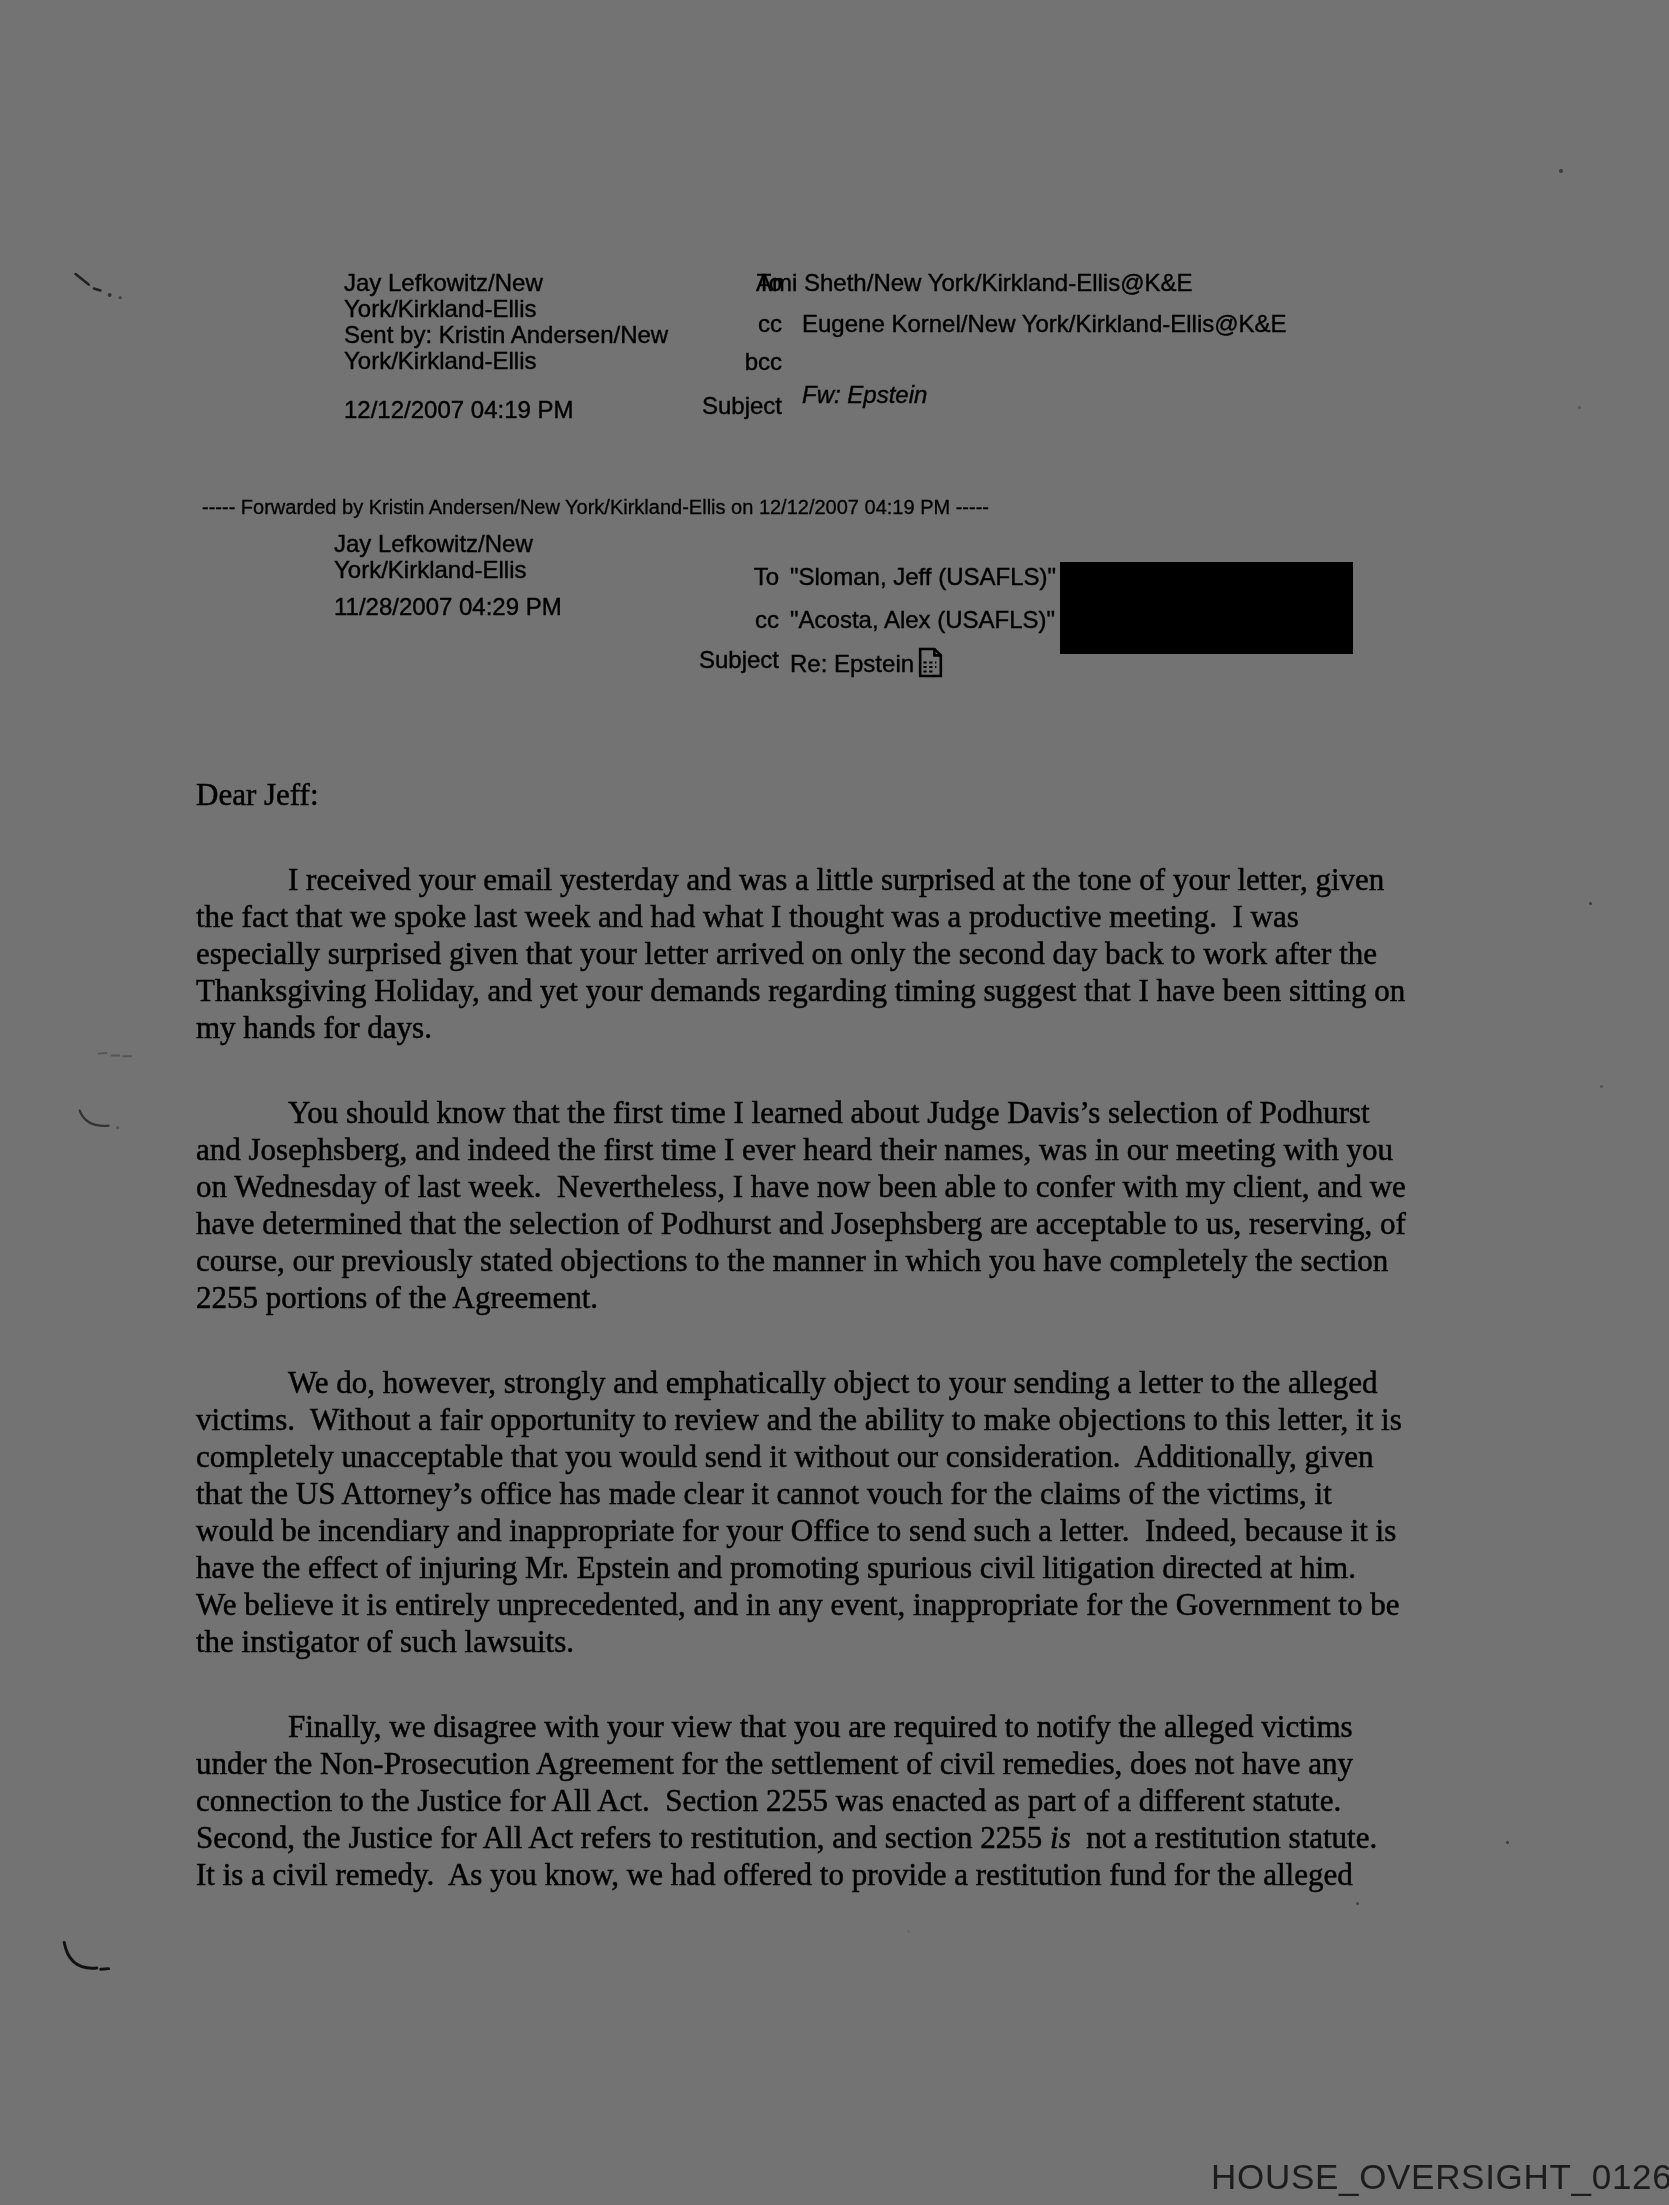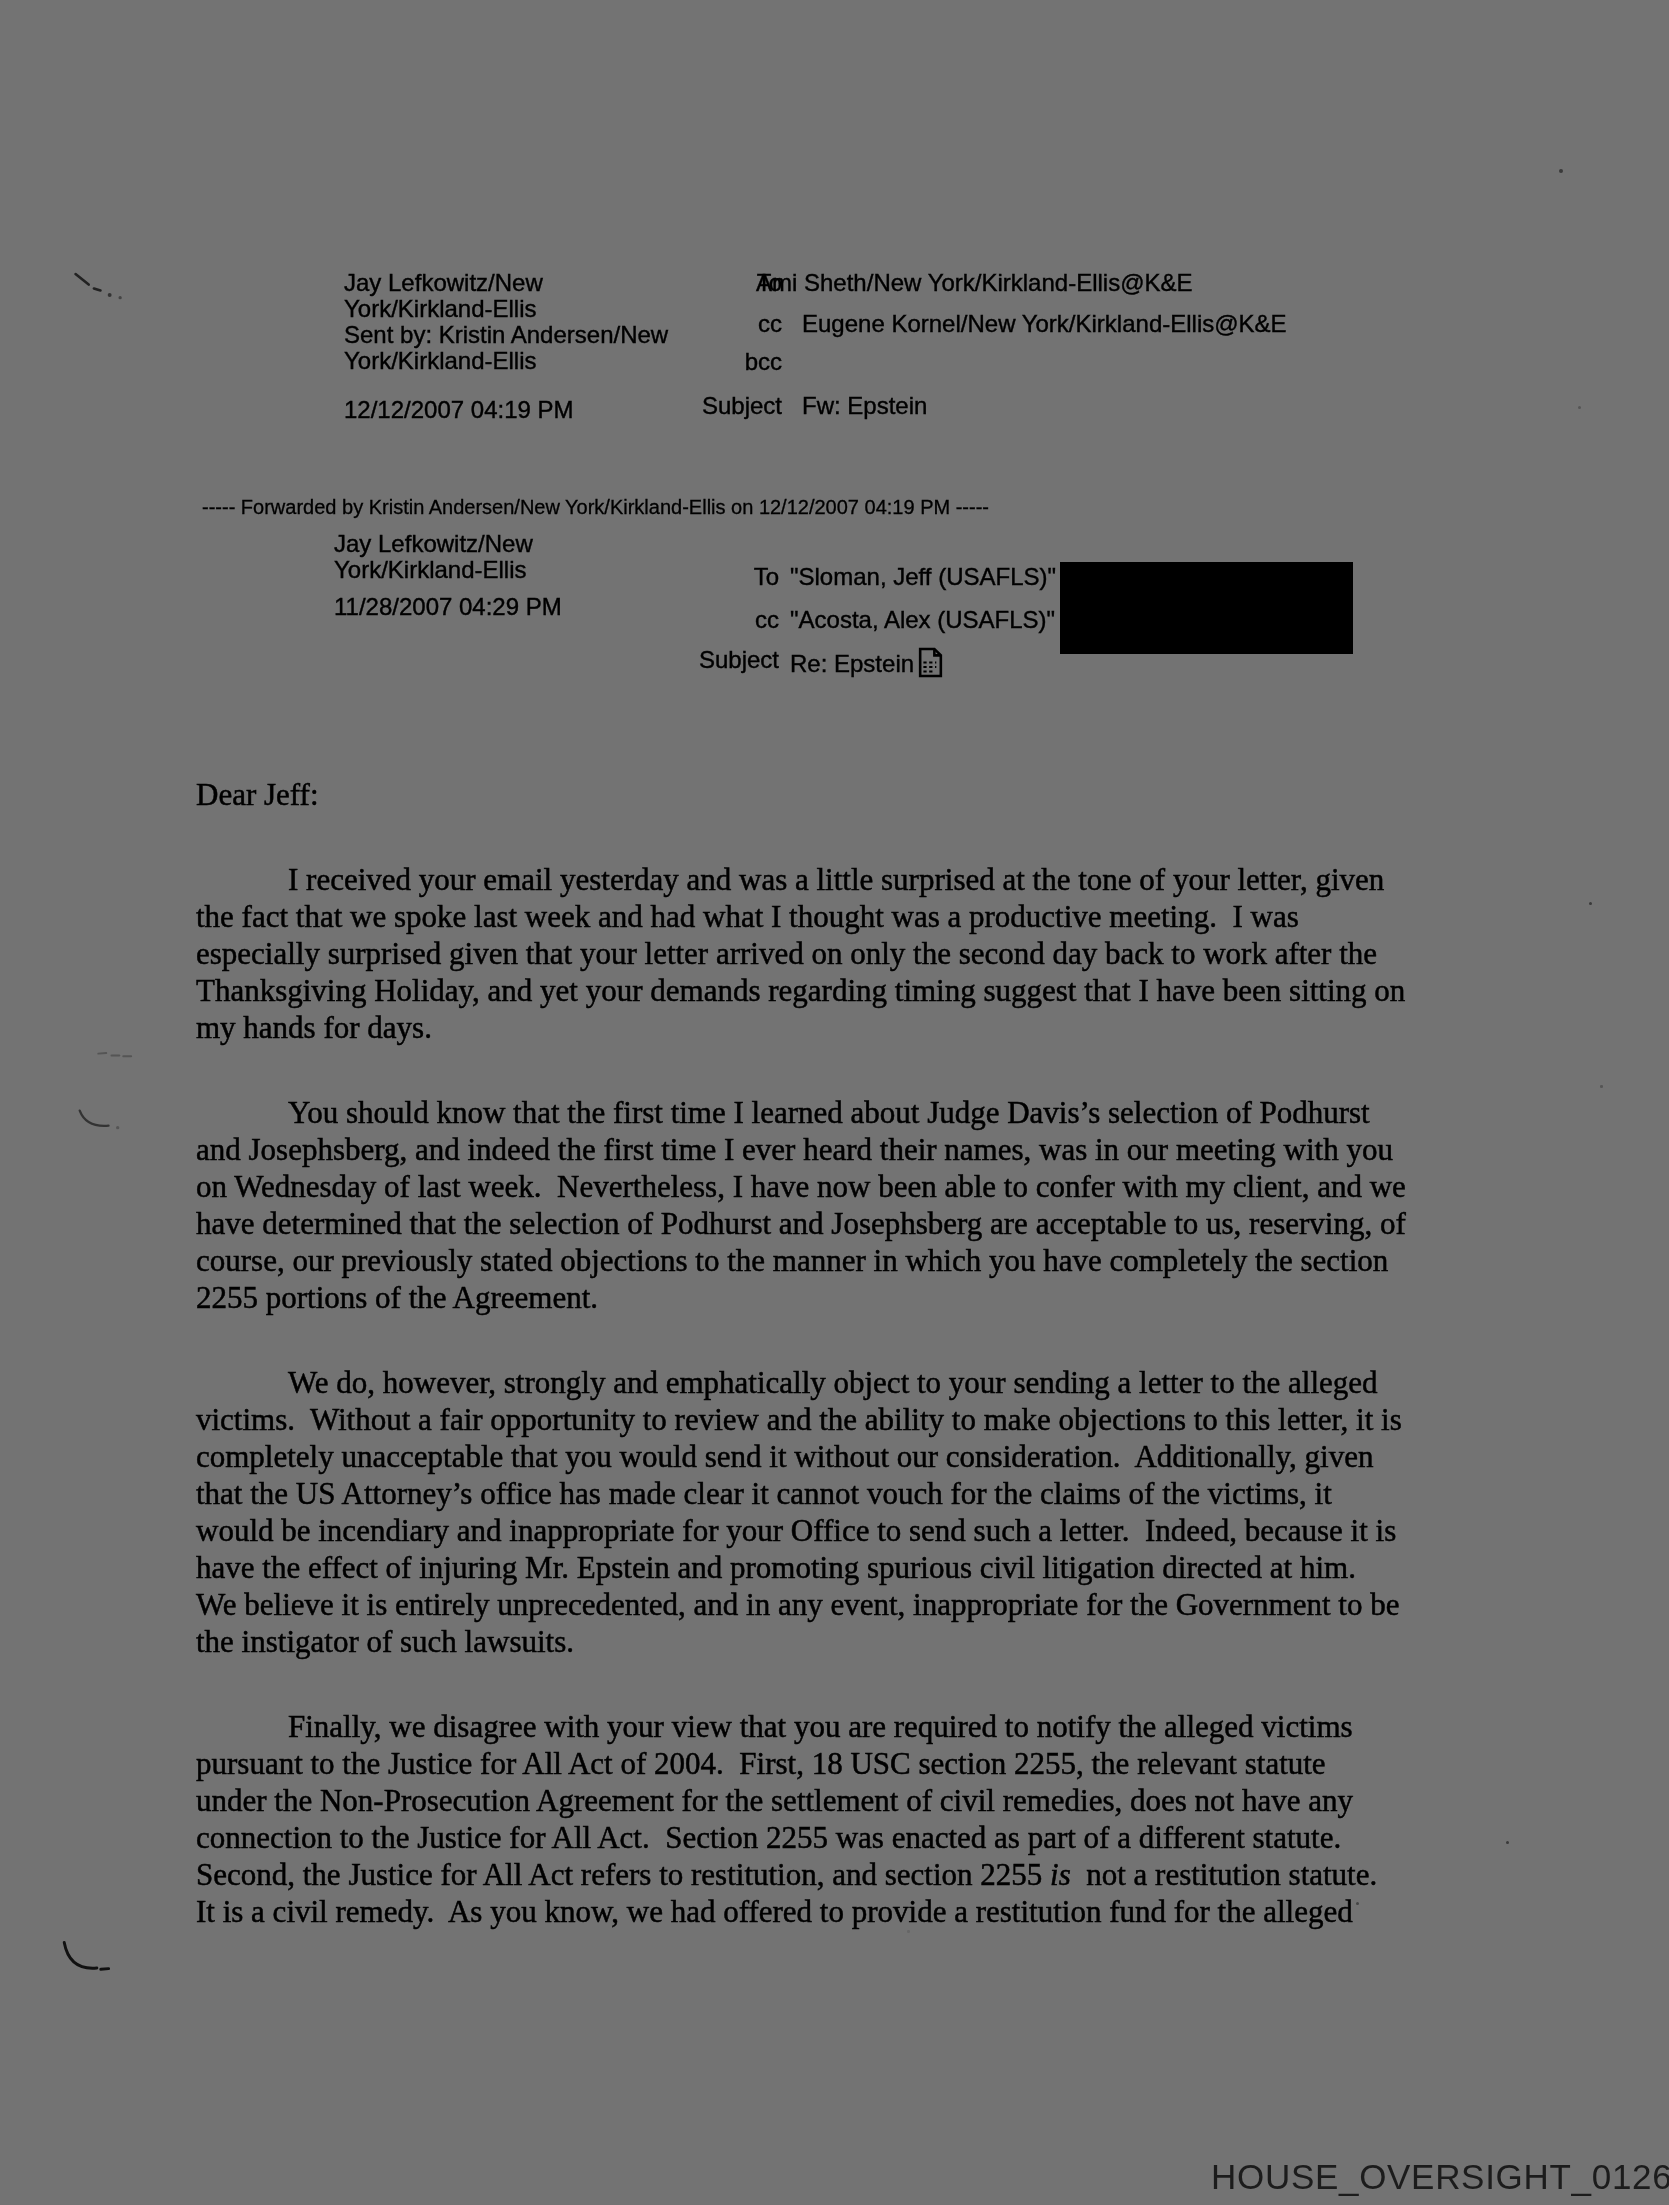--- a/index.html
+++ b/index.html
@@ -45,21 +45,21 @@
   <div class="hdr hdr-label-col" style="left:589px; top:270px; width:193px;">To</div>
   <div class="hdr" style="left:756px; top:270px;">Ami Sheth/New York/Kirkland-Ellis@K&amp;E</div>
 
   <div class="hdr hdr-label-col" style="left:589px; top:311px; width:193px;">cc</div>
   <div class="hdr" style="left:802px; top:311px;">Eugene Kornel/New York/Kirkland-Ellis@K&amp;E</div>
 
   <div class="hdr hdr-label-col" style="left:589px; top:349px; width:193px;">bcc</div>
   <div class="hdr" style="left:802px; top:349px;"></div>
 
   <div class="hdr hdr-label-col" style="left:589px; top:393px; width:193px;">Subject</div>
-  <div class="hdr" style="left:802px; top:393px;">Fw: Epstein</div>
+  <div class="hdr" style="left:802px; top:382px;font-style:italic;">Fw: Epstein</div>
 
   <div class="fwd" style="left:202px; top:496px;">----- Forwarded by Kristin Andersen/New York/Kirkland-Ellis on 12/12/2007 04:19 PM -----</div>
 
   <div class="hdr" style="left:334px; top:531px;">
     <div>Jay Lefkowitz/New</div>
     <div>York/Kirkland-Ellis</div>
   </div>
   <div class="hdr" style="left:334px; top:594px;">11/28/2007 04:29 PM</div>
 
   <div class="hdr hdr-label-col" style="left:589px; top:564px; width:190px;">To</div>
@@ -106,21 +106,20 @@
           <div class="ln">victims.&nbsp; Without a fair opportunity to review and the ability to make objections to this letter, it is</div>
           <div class="ln">completely unacceptable that you would send it without our consideration.&nbsp; Additionally, given</div>
           <div class="ln">that the US Attorney’s office has made clear it cannot vouch for the claims of the victims, it</div>
           <div class="ln">would be incendiary and inappropriate for your Office to send such a letter.&nbsp; Indeed, because it is</div>
           <div class="ln">have the effect of injuring Mr. Epstein and promoting spurious civil litigation directed at him.</div>
           <div class="ln">We believe it is entirely unprecedented, and in any event, inappropriate for the Government to be</div>
           <div class="ln">the instigator of such lawsuits.</div>
         </div>
         <div class="para">
           <div class="ln first">Finally, we disagree with your view that you are required to notify the alleged victims</div>
-          <div class="ln">pursuant to the Justice for All Act of 2004.&nbsp; First, 18 USC section 2255, the relevant statute</div>
           <div class="ln">under the Non-Prosecution Agreement for the settlement of civil remedies, does not have any</div>
           <div class="ln">connection to the Justice for All Act.&nbsp; Section 2255 was enacted as part of a different statute.</div>
           <div class="ln">Second, the Justice for All Act refers to restitution, and section 2255 <i>is</i>&nbsp; not a restitution statute.</div>
           <div class="ln">It is a civil remedy.&nbsp; As you know, we had offered to provide a restitution fund for the alleged</div>
         </div>
       </div>
   </div>
 
   <div class="bates" style="left:1211px; top:2157px;">HOUSE_OVERSIGHT_012676</div>
 

